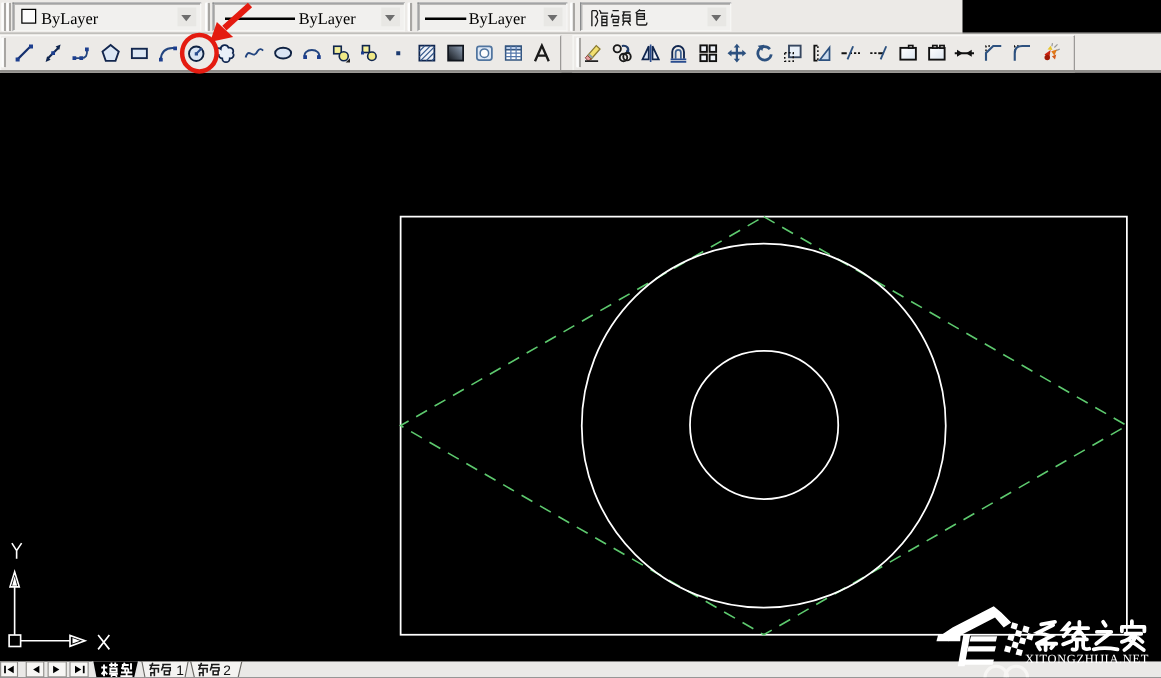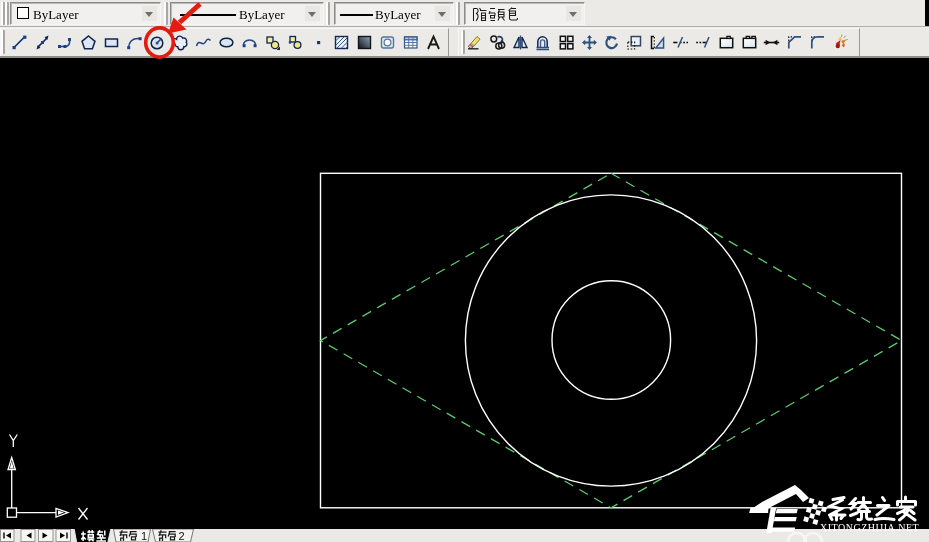--- a/index.html
+++ b/index.html
@@ -1,15 +1,15 @@
 <!DOCTYPE html>
 <html><head><meta charset="utf-8"><style>
 html,body{margin:0;padding:0;background:#fff}
 #app{position:relative;width:929px;height:542px;overflow:hidden;font-family:"Liberation Sans",sans-serif;background:#000}
-#row1{position:absolute;left:0;top:0;width:925px;height:27px;background:#eceae7}
+#row1{position:absolute;left:0;top:0;width:770px;height:27px;background:#eceae7}
 #row2{position:absolute;left:0;top:27px;width:929px;height:31px;background:#eceae7}
 .grip{position:absolute;width:2px;background:#fdfdfd;border-right:2px solid #a8a6a3;border-radius:1px}
 .combo{position:absolute;top:2px;height:21px;background:#f1f0ee;border:1px solid #898b8d;border-right-color:#f6f6f4;border-bottom-color:#f6f6f4;box-shadow:inset 1px 1px 0 #b9b8b6}
 .cArr{position:absolute;top:3px;right:3px;width:15px;height:15px;background:#e8e7e4}
 .cArr:after{content:"";position:absolute;left:3px;top:6px;border:4.5px solid transparent;border-top:5px solid #6e6e6e}
 .bylabel{position:absolute;top:4px;font:13px "Liberation Serif",serif;color:#000}
 .lineglyph{position:absolute;top:11px;height:1.6px;background:#000}
 .panel{position:absolute;top:1px;height:28px;background:#eceae7;border:1px solid;border-color:#f8f8f6 #9b9997 #9b9997 #f8f8f6}
 .ic{position:absolute;top:7px;width:17px;height:17px}
 </style></head>

